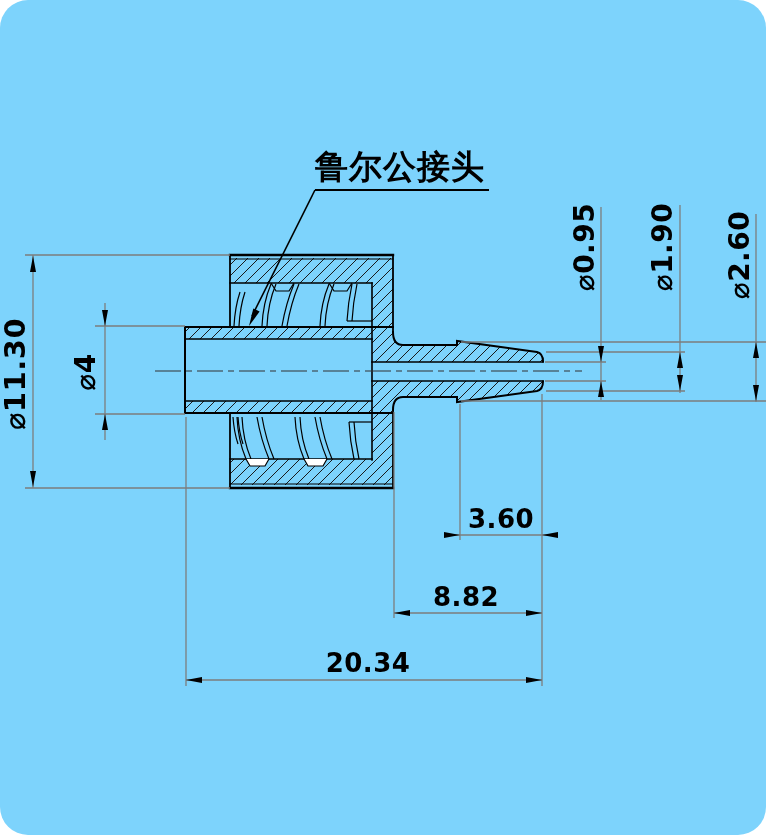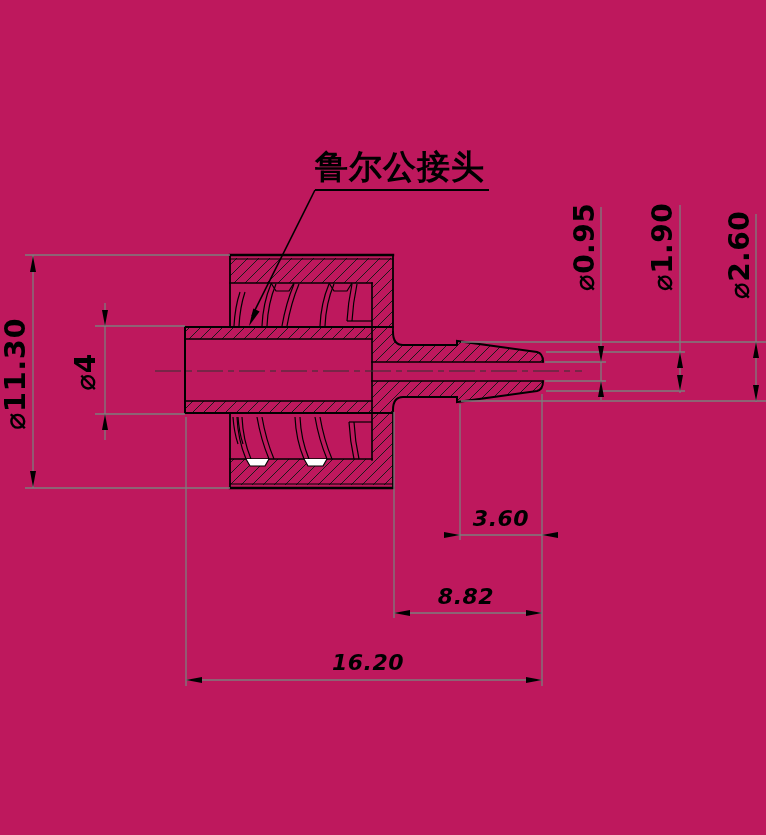--- a/index.html
+++ b/index.html
@@ -1,23 +1,23 @@
 <!DOCTYPE html>
 <html><head>
 <meta charset="utf-8">
 <style>
   html,body{margin:0;padding:0;background:#fff;}
-  .stage{position:relative;width:766px;height:835px;background:#be185d;overflow:hidden;
-         font-family:"DejaVu Sans",sans-serif;}
+  .stage{position:relative;width:766px;height:835px;background:#7dd3fc;overflow:hidden;
+         font-family:"DejaVu Sans",sans-serif;border-radius:28px;}
   svg{position:absolute;left:0;top:0;}
   .dim-label{position:absolute;transform:translate(-50%,-50%);
              font-family:"DejaVu Sans",sans-serif;font-weight:bold;color:#000;
              white-space:nowrap;line-height:1;}
   .dim-label.rot{transform:translate(-50%,-50%) rotate(-90deg);}
-  .dim-h{font-size:22px;letter-spacing:0.5px;font-style:italic;}
+  .dim-h{font-size:26px;letter-spacing:0.5px;}
   .dim-v{font-size:28px;letter-spacing:0.5px;}
   .dim-v-big{font-size:29px;letter-spacing:0.5px;}
   .callout{position:absolute;transform:translate(-50%,-50%);
            font-family:"DejaVu Sans",sans-serif;font-weight:bold;
            font-size:33px;color:#000;white-space:nowrap;letter-spacing:1px;}
 </style>
 </head>
 <body>
 
 <div class="stage">
@@ -180,14 +180,14 @@
   <div class="dim-label rot dim-v" style="left:585px;top:247px;">⌀0.95</div>
 
   <div class="dim-label rot dim-v" style="left:663px;top:247px;">⌀1.90</div>
 
   <div class="dim-label rot dim-v" style="left:740px;top:255px;">⌀2.60</div>
 
   <div class="dim-label dim-h" style="left:501px;top:519px;">3.60</div>
 
   <div class="dim-label dim-h" style="left:466px;top:597px;">8.82</div>
 
-  <div class="dim-label dim-h" style="left:368px;top:663px;">16.20</div>
+  <div class="dim-label dim-h" style="left:368px;top:663px;">20.34</div>
 </div>
 
 </body></html>

